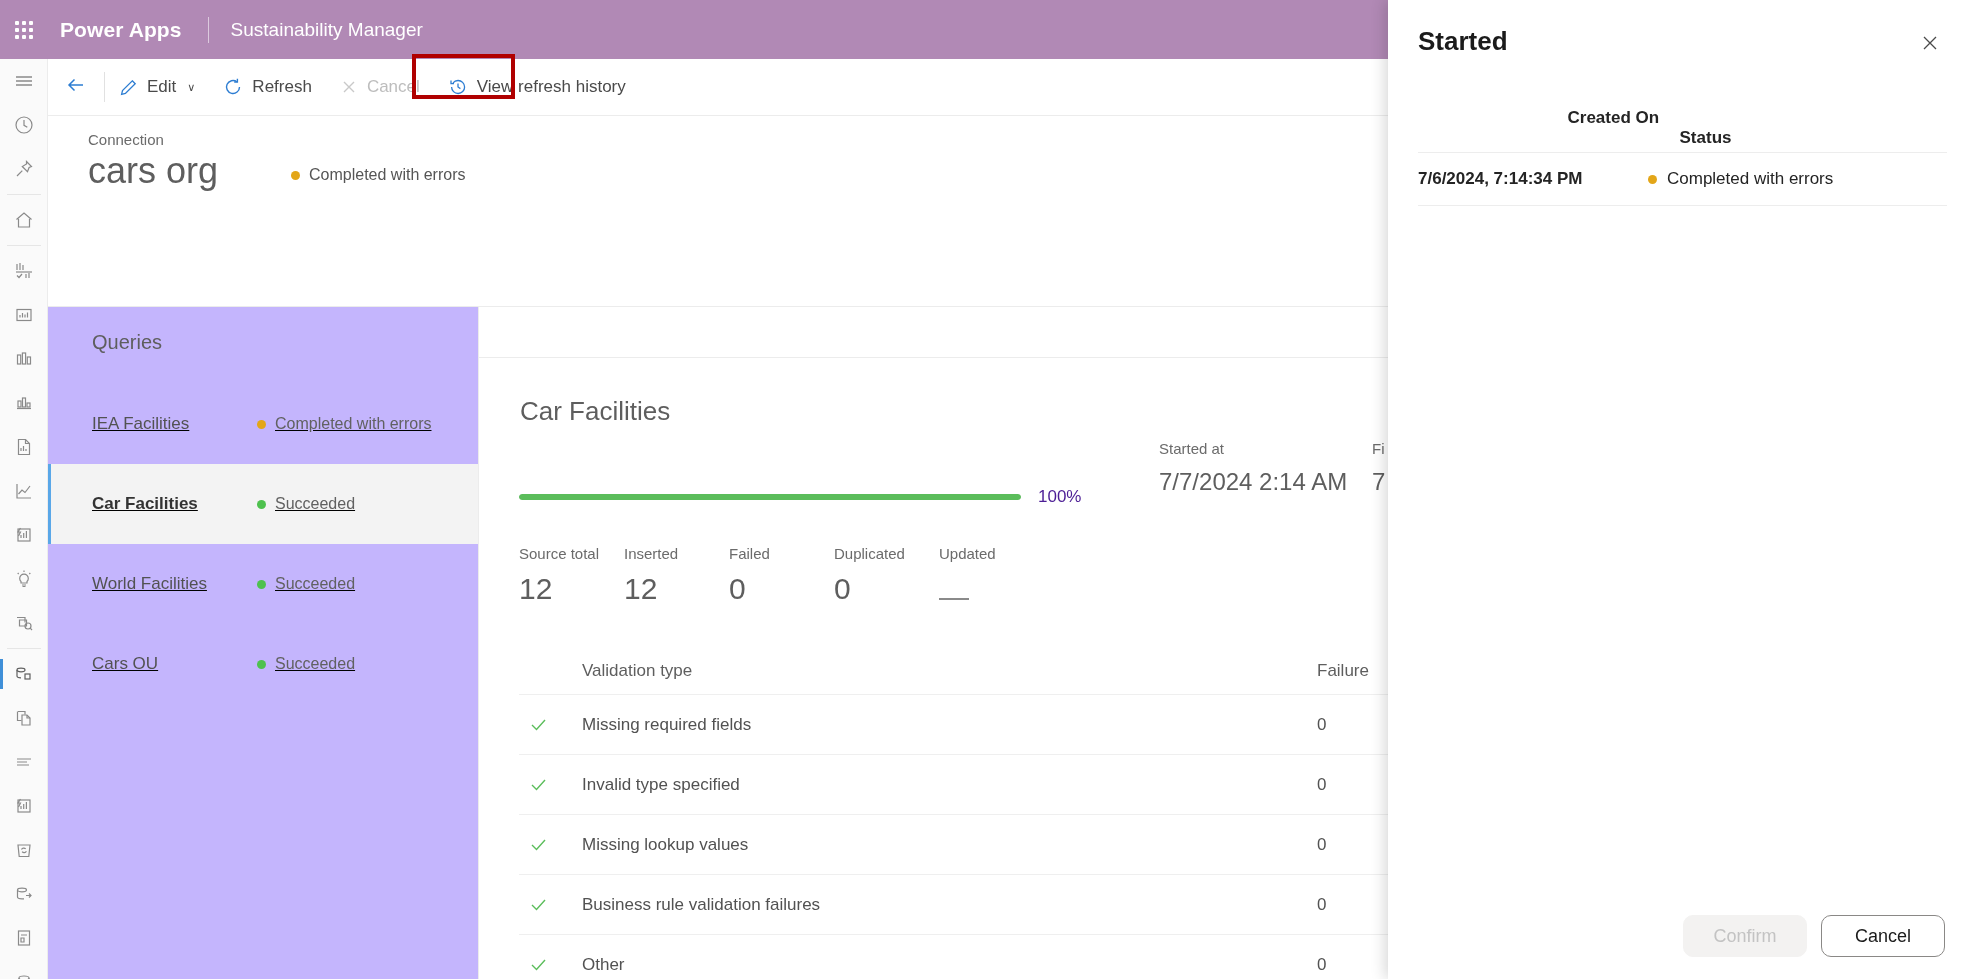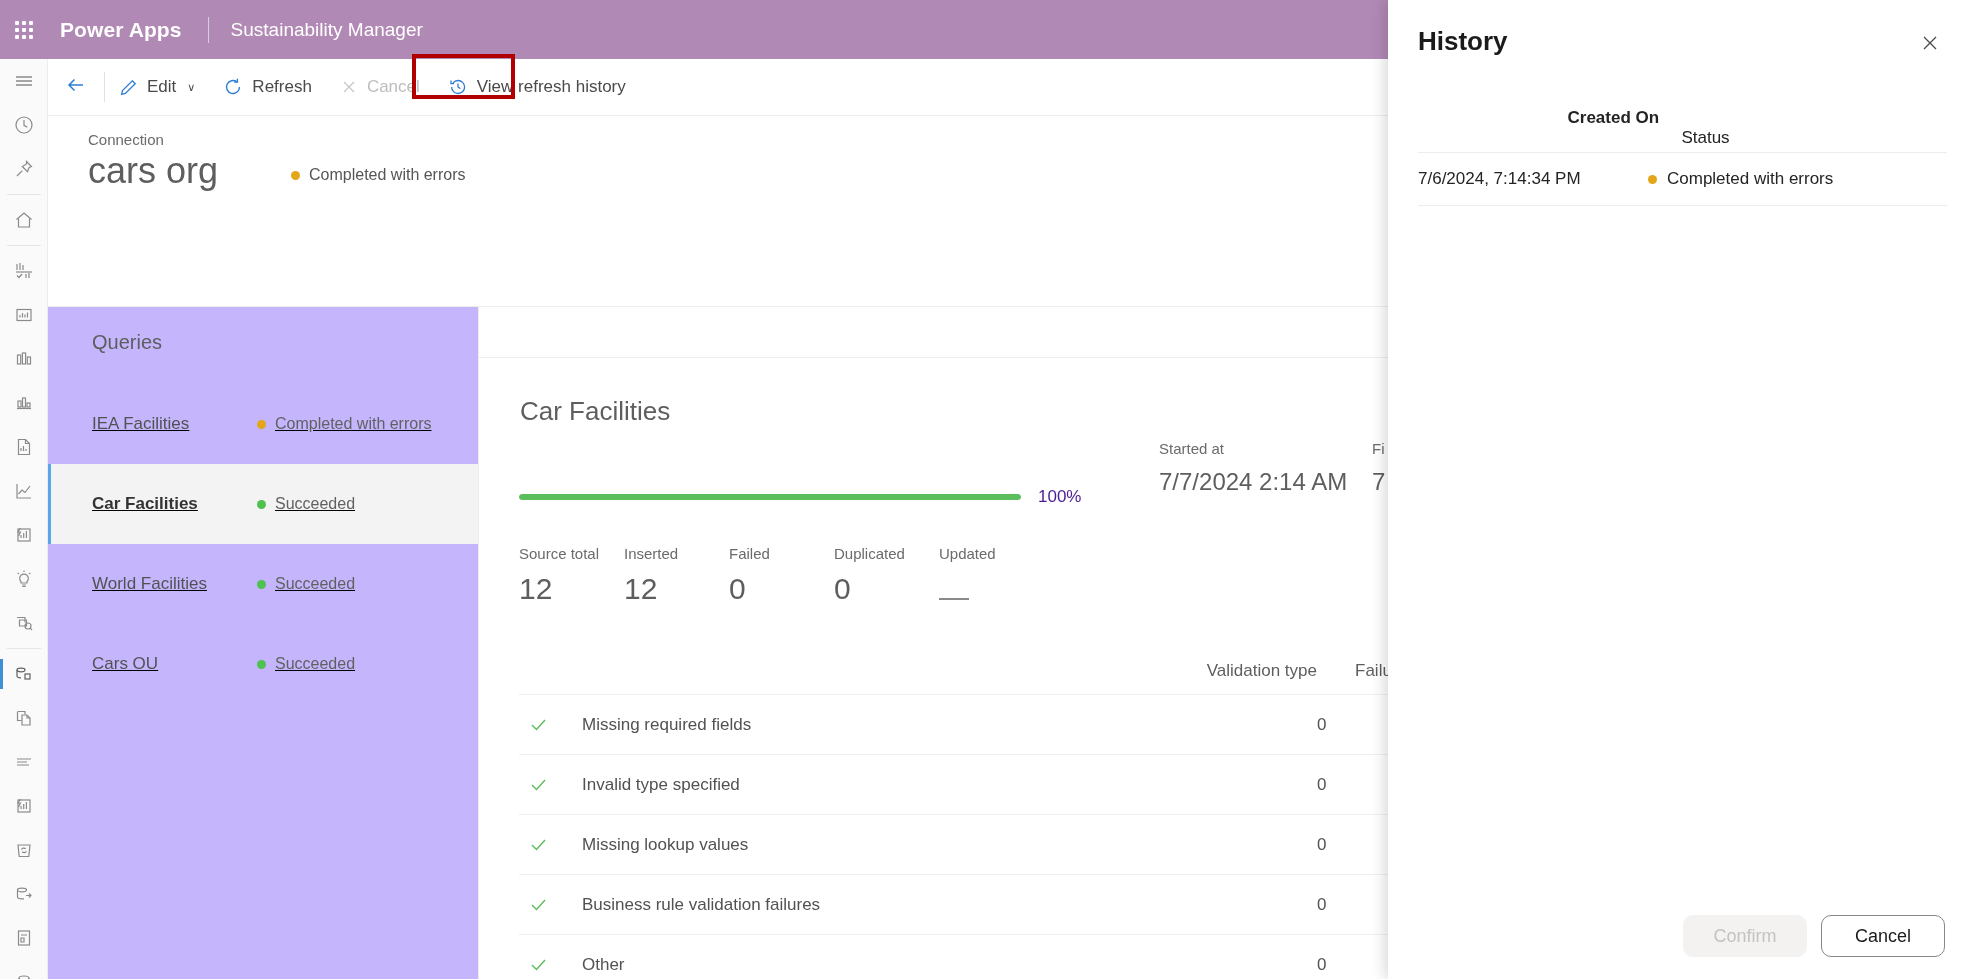--- a/index.html
+++ b/index.html
@@ -106,42 +106,42 @@
   .started .k, .finished .k { font-size: 15px; color: #6b6b6b; }
   .started .v, .finished .v { font-size: 24px; color: #5e5e5e; margin-top: 11px; white-space: nowrap; }
   .finished { position: absolute; left: 1372px; top: 440px; }
 
   .stats { position: absolute; left: 519px; top: 545px; display: flex; }
   .stat { width: 105px; }
   .stat .k { font-size: 15px; color: #6b6b6b; white-space: nowrap; }
   .stat .v { font-size: 30px; color: #5e5e5e; margin-top: 10px; }
 
   .vtable { position: absolute; left: 519px; top: 648px; width: 888px; }
-  .vthead { display: flex; align-items: center; height: 46px; padding-left: 63px; text-align: right; }
+  .vthead { display: flex; align-items: center; height: 46px; padding-left: 63px; }
   .vthead .c1 { font-size: 17px; color: #5e5e5e; flex: 1; }
   .vthead .c2 { font-size: 17px; color: #5e5e5e; width: 90px; }
   .vrow { display: flex; align-items: center; height: 60px; border-top: 1px solid #efefef; }
   .vrow .chk { width: 63px; display: flex; align-items: center; color: #5bbd5b; font-size: 21px; padding-left: 9px; }
   .vrow .c1 { font-size: 17px; color: #525252; flex: 1; }
   .vrow .c2 { font-size: 17px; color: #525252; width: 90px; }
 
   
   .panel {
     position: absolute; top: 0; right: 0; width: 587px; height: 979px;
     background: #ffffff; box-shadow: -3px 0 14px rgba(0,0,0,.16);
   }
   .panel-h { display: flex; align-items: flex-start; justify-content: space-between; padding: 26px 28px 0 30px; }
   .panel-title { font-size: 26px; color: #1b1b1b; font-weight: 600; }
   .panel-close { color: #4a4a4a; cursor: pointer; line-height: 0; padding: 6px; }
   .ph-table { margin-top: 48px; padding: 0 28px 0 30px; }
   .ph-head { display: flex; height: 44px; align-items: center; flex-direction: column; }
   .ph-head .h1 { width: 230px; font-size: 17px; font-weight: 600; color: #242424; }
-  .ph-head .h2 { font-size: 17px; font-weight: 400; color: #242424; margin-left: 46px; }
+  .ph-head .h2 { font-size: 17px; font-weight: 700; color: #242424; margin-left: 46px; }
   .ph-row { display: flex; align-items: center; height: 54px; border-top: 1px solid #ededed; border-bottom: 1px solid #ededed; }
-  .ph-row .h1 { width: 230px; font-size: 17px; color: #242424; }
+  .ph-row .h1 { width: 230px; font-size: 17px; color: #242424; font-weight: bold; }
   .ph-row .h2 { font-size: 17px; color: #242424; display: flex; align-items: center; gap: 10px; }
   .panel-footer { position: absolute; bottom: 0; left: 0; width: 587px; height: 86px; display: flex; align-items: center; justify-content: flex-end; gap: 14px; padding-right: 30px; }
   .btn { height: 42px; min-width: 124px; font-size: 18px; border-radius: 10px; display: flex; align-items: center; justify-content: center; cursor: pointer; }
   .btn.primary-disabled { background: #f3f2f1; color: #c3c3c3; border: 1px solid #f3f2f1; cursor: default; }
   .btn.secondary { background: #ffffff; color: #1b1b1b; border: 1px solid #8a8886; }
 </style>
 </head>
 <body>
 
 <div id="app">
@@ -530,21 +530,21 @@
             </svg>
           </div>
           <div class="c1">Other</div>
           <div class="c2">0</div>
         </div>
       </div>
   </div>
 
   <div class="panel">
     <div class="panel-h">
-      <div class="panel-title">History</div>
+      <div class="panel-title">Started</div>
       <div class="panel-close">
         <svg width="22" height="22" viewBox="0 0 22 22" fill="none" stroke="currentColor" stroke-width="1.3">
             <path d="M5 5l12 12M17 5L5 17"></path>
           </svg>
       </div>
     </div>
     <div class="ph-table">
       <div class="ph-head">
         <div class="h1">Created On</div>
         <div class="h2">Status</div>

